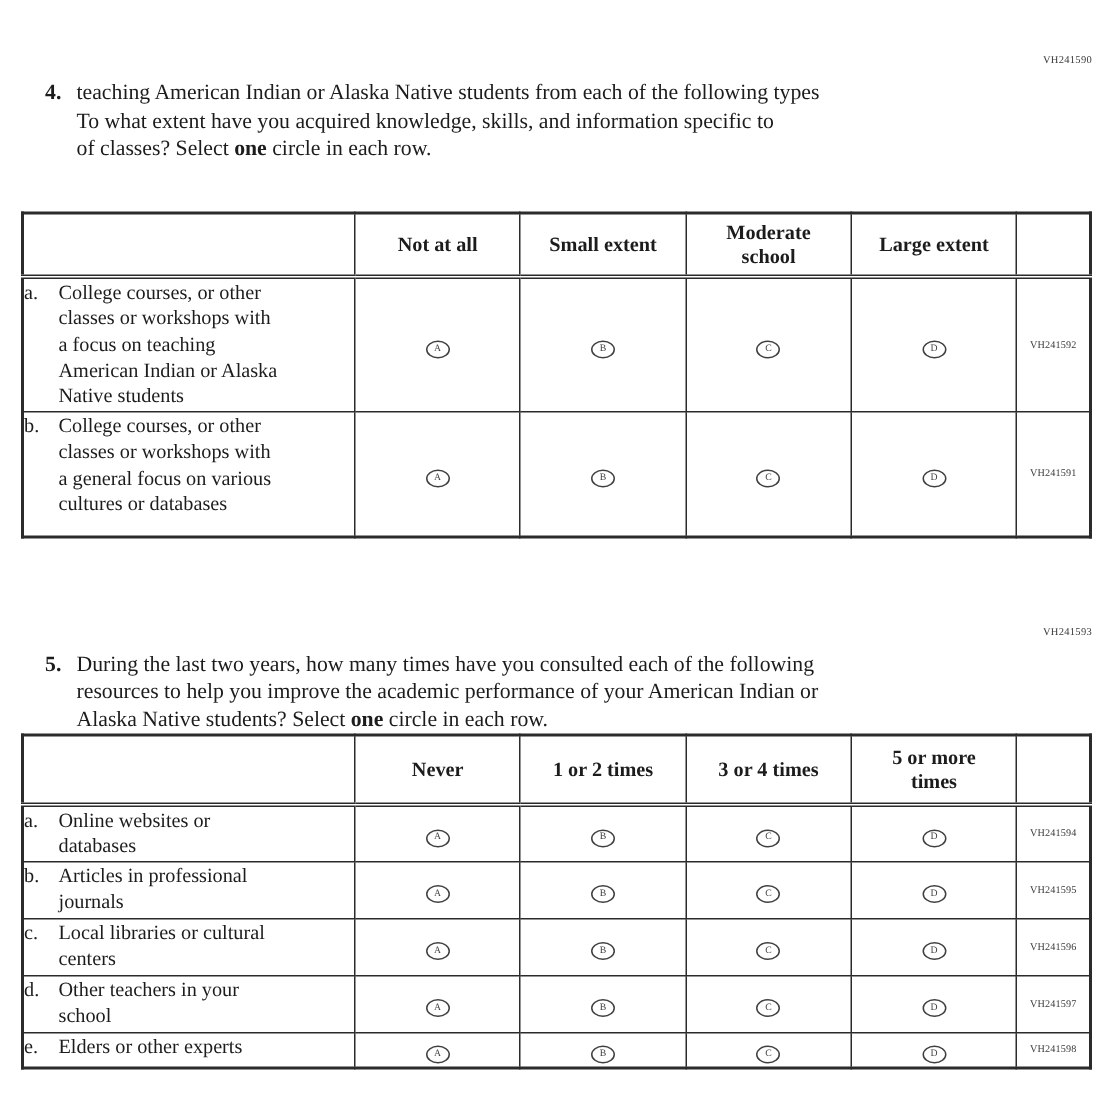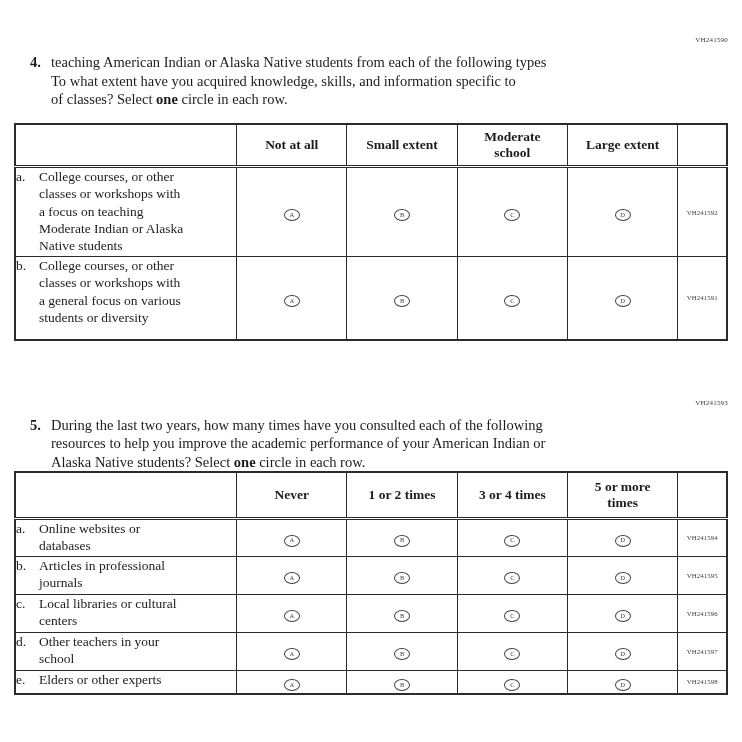--- a/index.html
+++ b/index.html
@@ -37,21 +37,21 @@
     font-weight: bold;
   }
   .qlines { flex: 1; }
   .ql, .ql3 { display: block; }
   .qtable {
     border-collapse: collapse;
     table-layout: fixed;
     width: 714px;
     border: 2px solid #2b2b2b;
   }
-  .t4 { margin-top: 14px; }
+  .t4 { margin-top: 32px; }
   .t5 { }
   .qtable th, .qtable td {
     border: 1px solid #2b2b2b;
     padding: 0;
     box-sizing: border-box;
   }
   .qtable thead th {
     border-bottom: 3px double #2b2b2b;
     font-weight: bold;
     font-size: 13.5px;
@@ -158,21 +158,21 @@
     </thead>
     <tbody>
       <tr class="r0">
         <td class="lbl">
           <div class="rl">
             <span class="rletter">a.</span>
             <span class="rlines">
               <span class="ln">College courses, or other</span>
               <span class="ln">classes or workshops with</span>
               <span class="ln">a focus on teaching</span>
-              <span class="ln">Moderate Indian or Alaska</span>
+              <span class="ln">American Indian or Alaska</span>
               <span class="ln">Native students</span>
             </span>
           </div>
         </td>
         <td class="opt"><span class="circle">
               <span>A</span>
             </span></td>
         <td class="opt"><span class="circle">
               <span>B</span>
             </span></td>
@@ -185,21 +185,21 @@
         <td class="vh">VH241592</td>
       </tr>
       <tr class="r1">
         <td class="lbl">
           <div class="rl">
             <span class="rletter">b.</span>
             <span class="rlines">
               <span class="ln">College courses, or other</span>
               <span class="ln">classes or workshops with</span>
               <span class="ln">a general focus on various</span>
-              <span class="ln">students or diversity</span>
+              <span class="ln">cultures or databases</span>
             </span>
           </div>
         </td>
         <td class="opt"><span class="circle">
               <span>A</span>
             </span></td>
         <td class="opt"><span class="circle">
               <span>B</span>
             </span></td>
         <td class="opt"><span class="circle">

